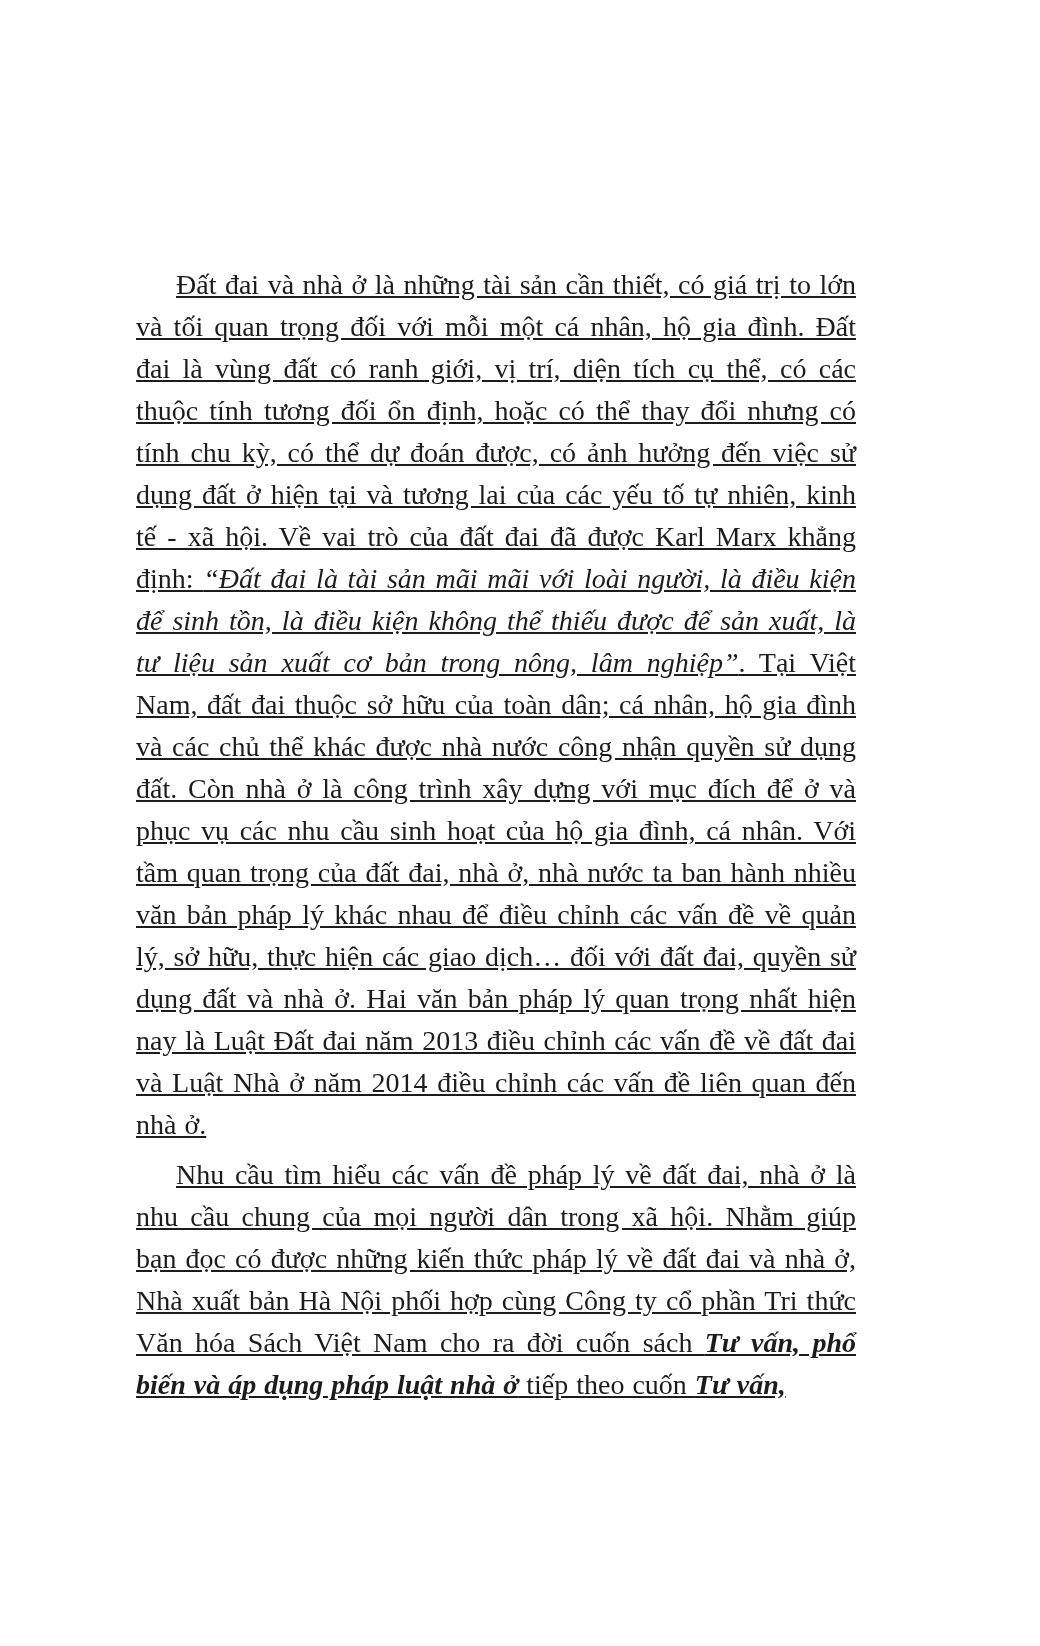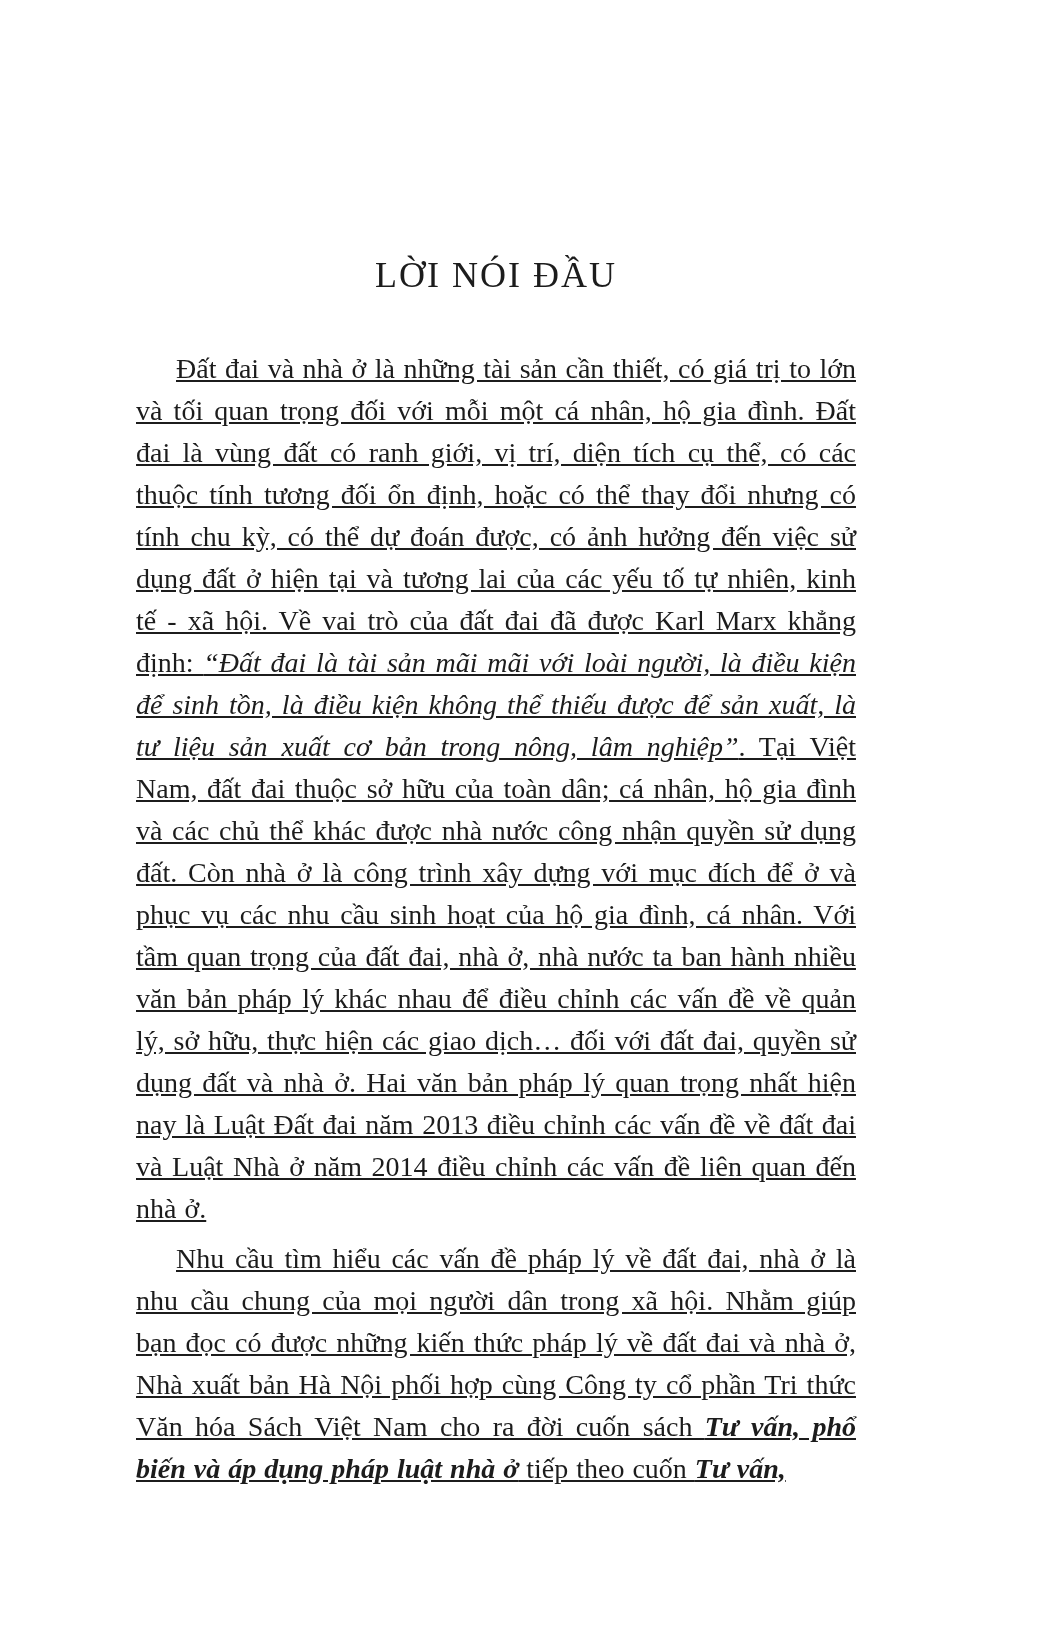--- a/index.html
+++ b/index.html
@@ -45,18 +45,17 @@
   }
   .seg-bold-italic {
     font-style: italic;
     font-weight: bold;
   }
 </style>
 </head>
 <body>
 
 <div class="page">
-  <h1 class="title">LỜI NÓI ĐẦU</h1>
   <div class="body-text">
       <p class="para"><span class="seg-normal">Đất đai và nhà ở là những tài sản cần thiết, có giá trị to lớn và tối quan trọng đối với mỗi một cá nhân, hộ gia đình. Đất đai là vùng đất có ranh giới, vị trí, diện tích cụ thể, có các thuộc tính tương đối ổn định, hoặc có thể thay đổi nhưng có tính chu kỳ, có thể dự đoán được, có ảnh hưởng đến việc sử dụng đất ở hiện tại và tương lai của các yếu tố tự nhiên, kinh tế - xã hội. Về vai trò của đất đai đã được Karl Marx khẳng định: </span><span class="seg-italic">“Đất đai là tài sản mãi mãi với loài người, là điều kiện để sinh tồn, là điều kiện không thể thiếu được để sản xuất, là tư liệu sản xuất cơ bản trong nông, lâm nghiệp”</span><span class="seg-normal">. Tại Việt Nam, đất đai thuộc sở hữu của toàn dân; cá nhân, hộ gia đình và các chủ thể khác được nhà nước công nhận quyền sử dụng đất. Còn nhà ở là công trình xây dựng với mục đích để ở và phục vụ các nhu cầu sinh hoạt của hộ gia đình, cá nhân. Với tầm quan trọng của đất đai, nhà ở, nhà nước ta ban hành nhiều văn bản pháp lý khác nhau để điều chỉnh các vấn đề về quản lý, sở hữu, thực hiện các giao dịch… đối với đất đai, quyền sử dụng đất và nhà ở. Hai văn bản pháp lý quan trọng nhất hiện nay là Luật Đất đai năm 2013 điều chỉnh các vấn đề về đất đai và Luật Nhà ở năm 2014 điều chỉnh các vấn đề liên quan đến nhà ở.</span></p>
       <p class="para"><span class="seg-normal">Nhu cầu tìm hiểu các vấn đề pháp lý về đất đai, nhà ở là nhu cầu chung của mọi người dân trong xã hội. Nhằm giúp bạn đọc có được những kiến thức pháp lý về đất đai và nhà ở, Nhà xuất bản Hà Nội phối hợp cùng Công ty cổ phần Tri thức Văn hóa Sách Việt Nam cho ra đời cuốn sách </span><span class="seg-bold-italic">Tư vấn, phổ biến và áp dụng pháp luật nhà ở</span><span class="seg-normal"> tiếp theo cuốn </span><span class="seg-bold-italic">Tư vấn,</span></p>
     </div>
 </div>
 
 </body></html>

